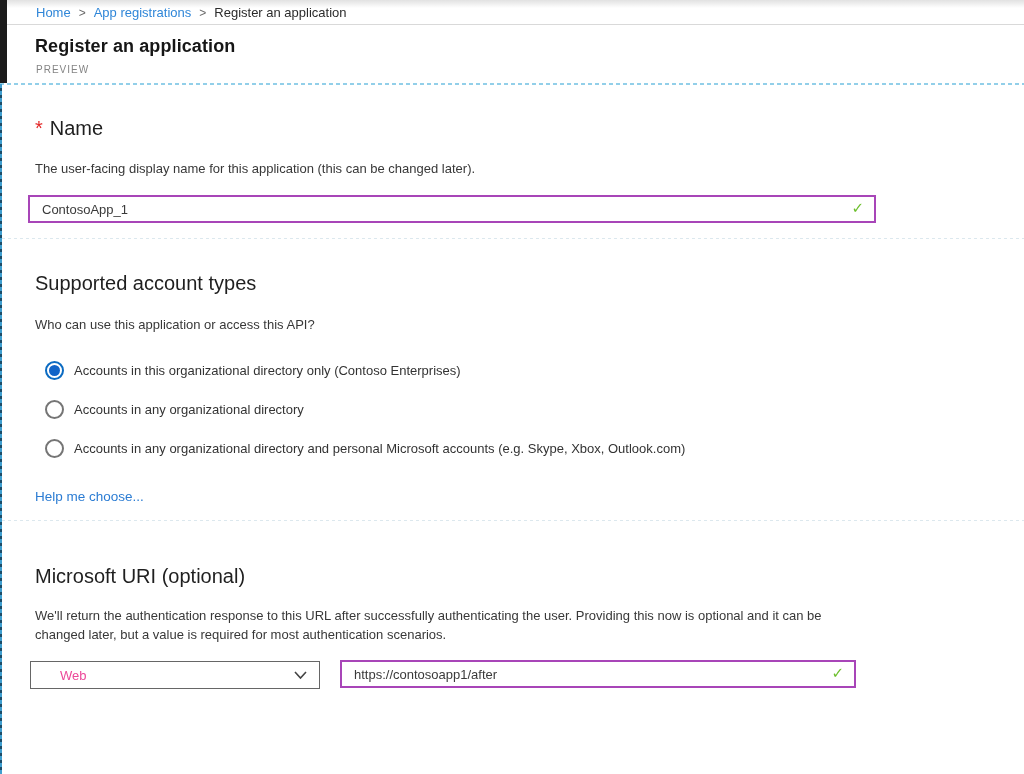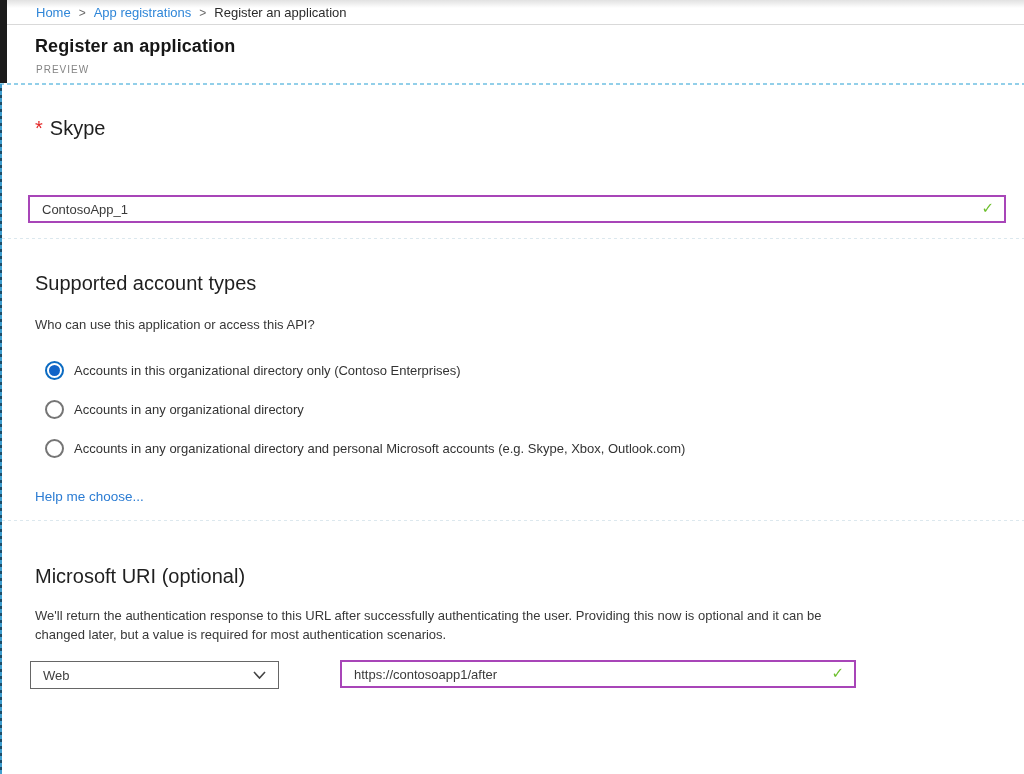--- a/index.html
+++ b/index.html
@@ -84,21 +84,21 @@
     border: 2px solid #a845b8; background: #fff;
     display: flex; align-items: center;
     font-size: 13px; color: #3a3a3a;
     padding: 0 30px 0 12px;
   }
   .validated-input .check {
     position: absolute; right: 10px; top: 50%;
     transform: translateY(-54%);
     color: #6cbf2c; font-size: 15px; font-weight: 700;
   }
-  #name-input { left: 28px; top: 195px; width: 978px; }
+  #name-input { left: 28px; top: 195px; width: 848px; }
   #uri-input  { left: 340px; top: 660px; width: 516px; }
 
   
   .radio-row {
     position: absolute; left: 45px; height: 22px;
     display: flex; align-items: center; cursor: pointer;
   }
   .radio-circle {
     width: 19px; height: 19px; border-radius: 50%;
     border: 2px solid #757575; background: #fff;
@@ -113,25 +113,25 @@
   .radio-label { margin-left: 10px; font-size: 13px; color: #333; white-space: nowrap; }
 
   .help-link {
     position: absolute; left: 35px; top: 489px;
     font-size: 13.5px; color: #2b7cd3; text-decoration: none; cursor: pointer;
   }
 
   
   .dropdown {
     position: absolute; left: 30px; top: 661px;
-    width: 249px; height: 28px;
+    width: 290px; height: 28px;
     border: 1px solid #666; background: #fff;
     display: flex; align-items: center;
-    font-size: 13px; color: #404040;
-    padding: 0 34px 0 12px; cursor: pointer;
+    font-size: 13px; color: #ec4899;
+    padding: 0 34px 0 29px; cursor: pointer;
   }
   .dropdown .chev {
     position: absolute; right: 12px; top: 50%; transform: translateY(-50%);
     display: inline-flex;
   }
 </style>
 </head>
 <body>
 
 <div class="page">
@@ -143,21 +143,22 @@
     <a>Home</a><span class="sep">&gt;</span><a>App registrations</a><span class="sep">&gt;</span><span class="current">Register an application</span>
   </div>
   <div class="header-rule"></div>
 
   <h1 class="page-title">Register an application</h1>
   <div class="preview-badge">PREVIEW</div>
 
   <div class="dash-h main"></div>
   <div class="dash-left"></div>
 
-  <h2 class="section-title" style="top:117px"><span class="required-star">*</span><span>Skype</span></h2>
+  <h2 class="section-title" style="top:117px"><span class="required-star">*</span><span>Name</span></h2>
+  <p class="section-desc" style="top:159px">The user-facing display name for this application (this can be changed later).</p>
   <div class="validated-input" id="name-input">
     <span>ContosoApp_1</span>
     <span class="check">✓</span>
   </div>
 
   <div class="dash-faint" style="top:238px"></div>
 
   <h2 class="section-title" style="top:272px">Supported account types</h2>
   <p class="section-desc" style="top:315px">Who can use this application or access this API?</p>
 

